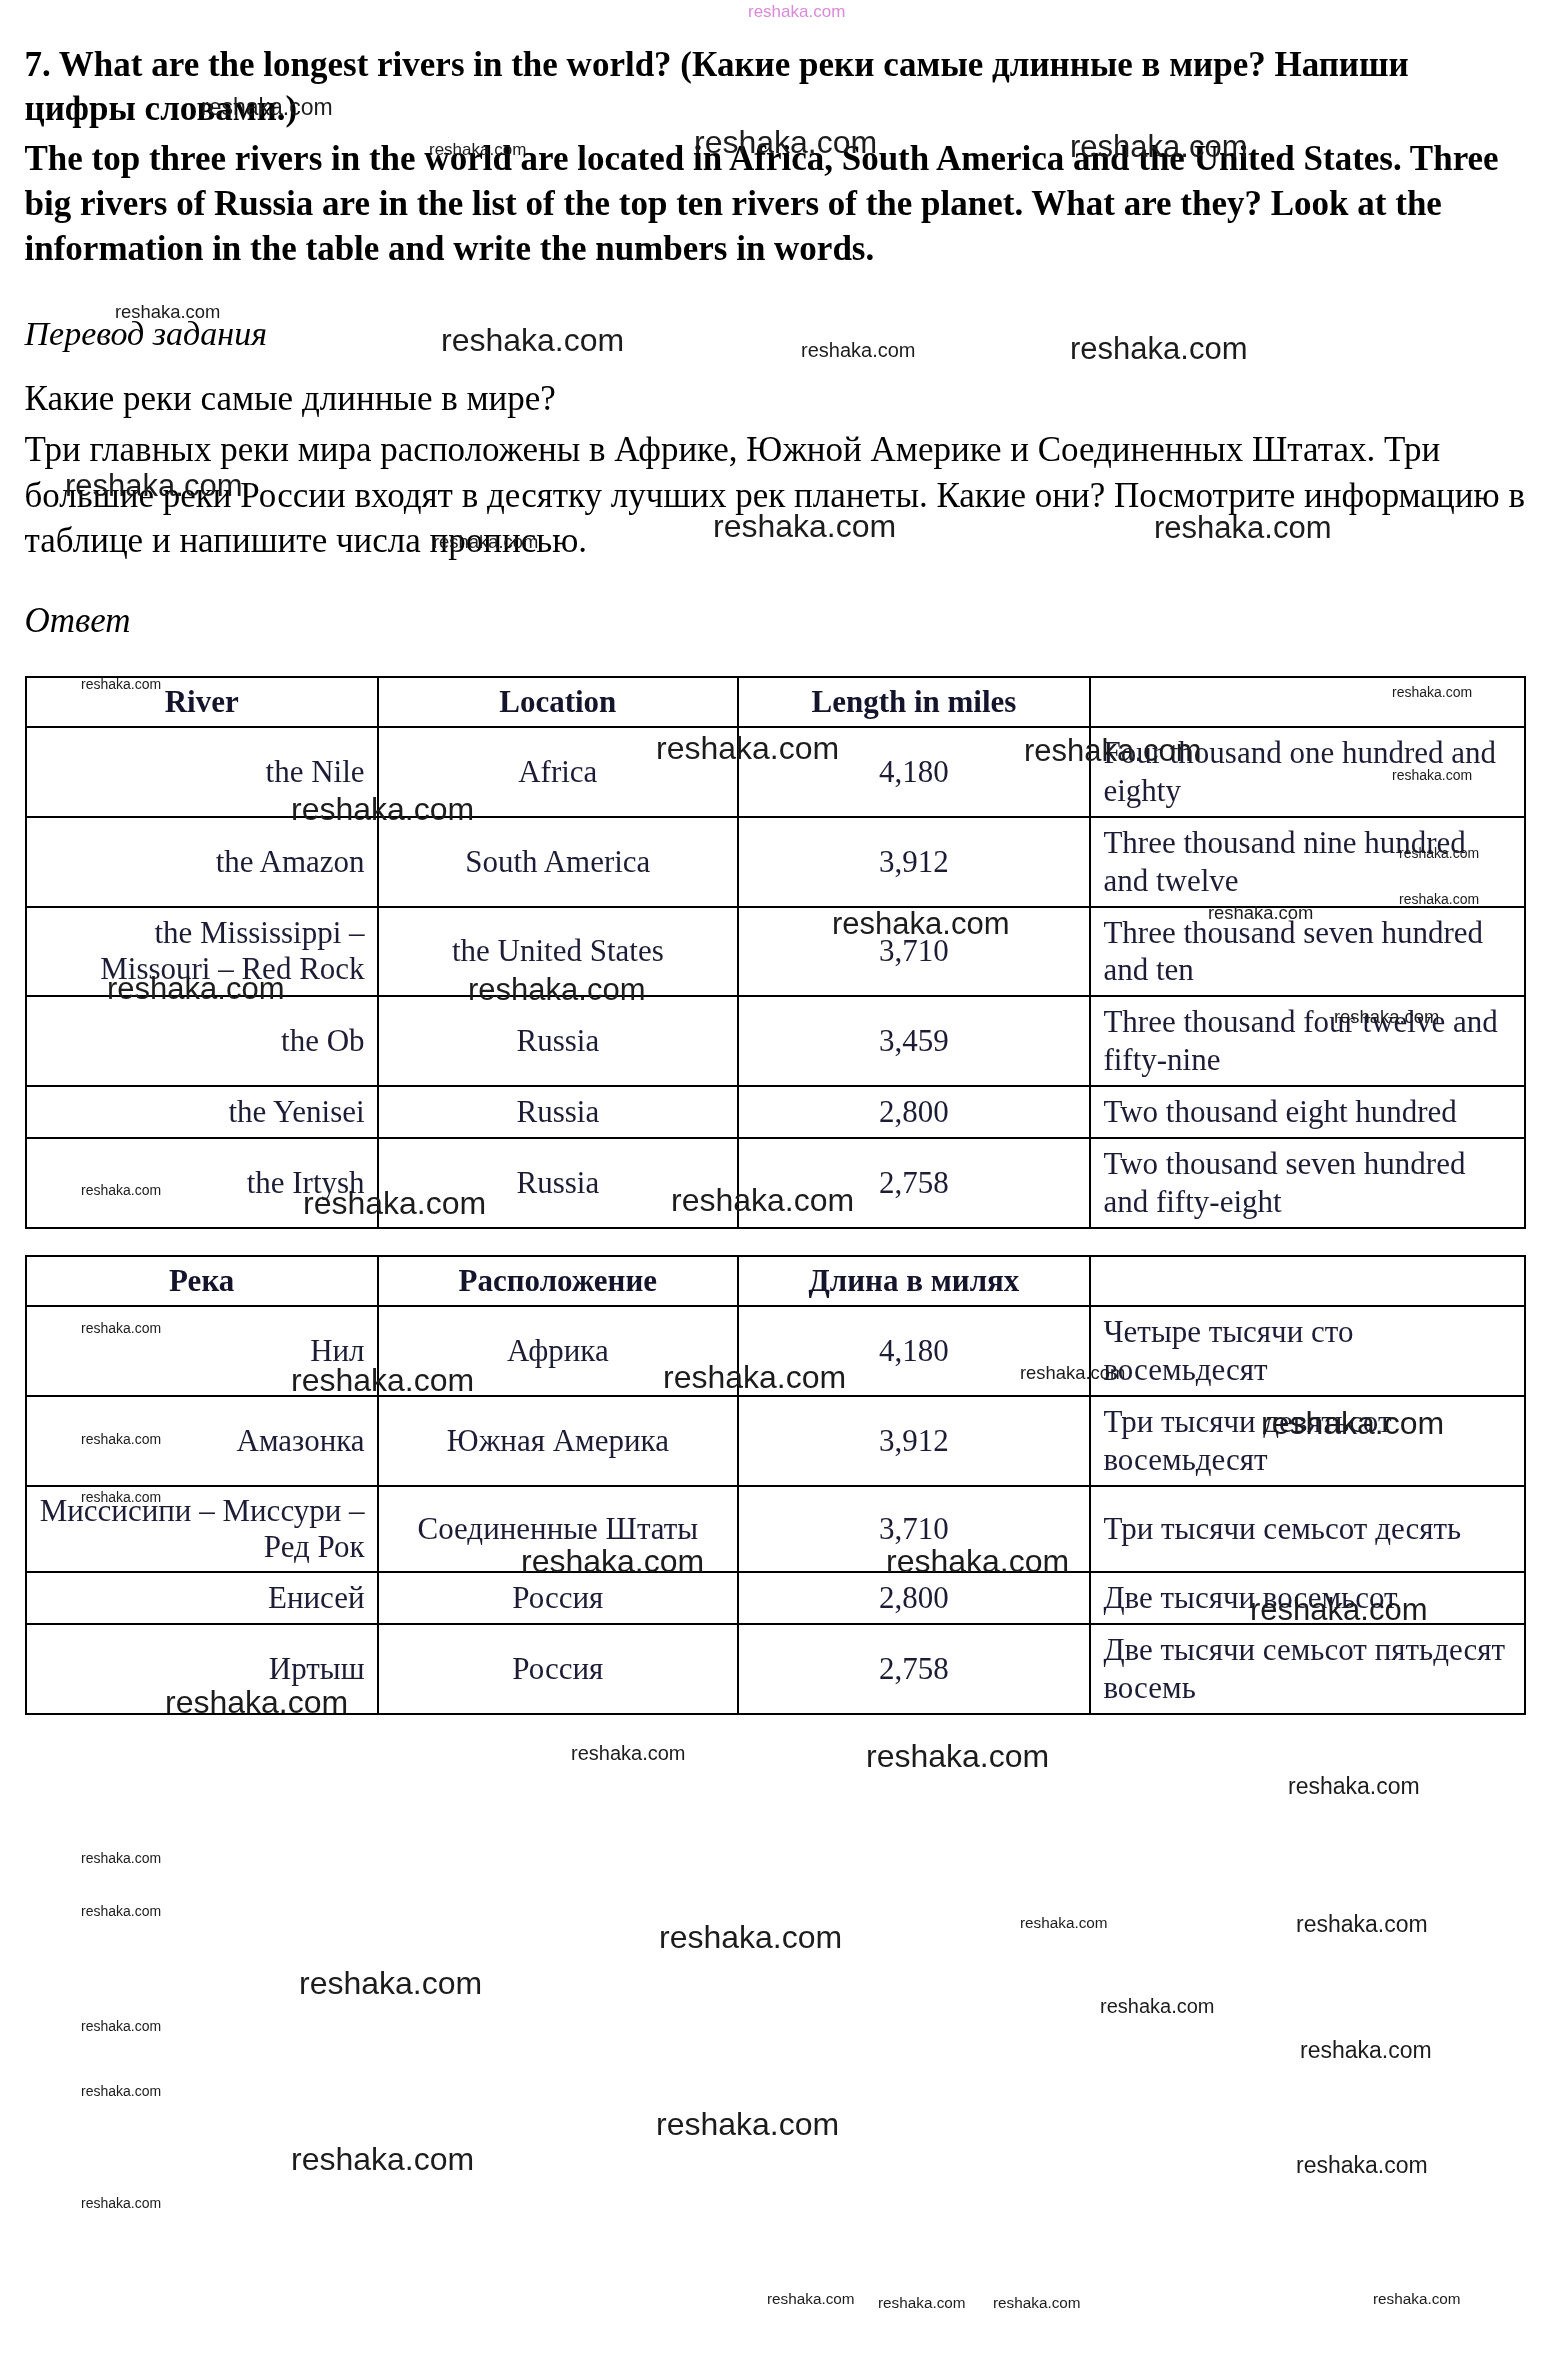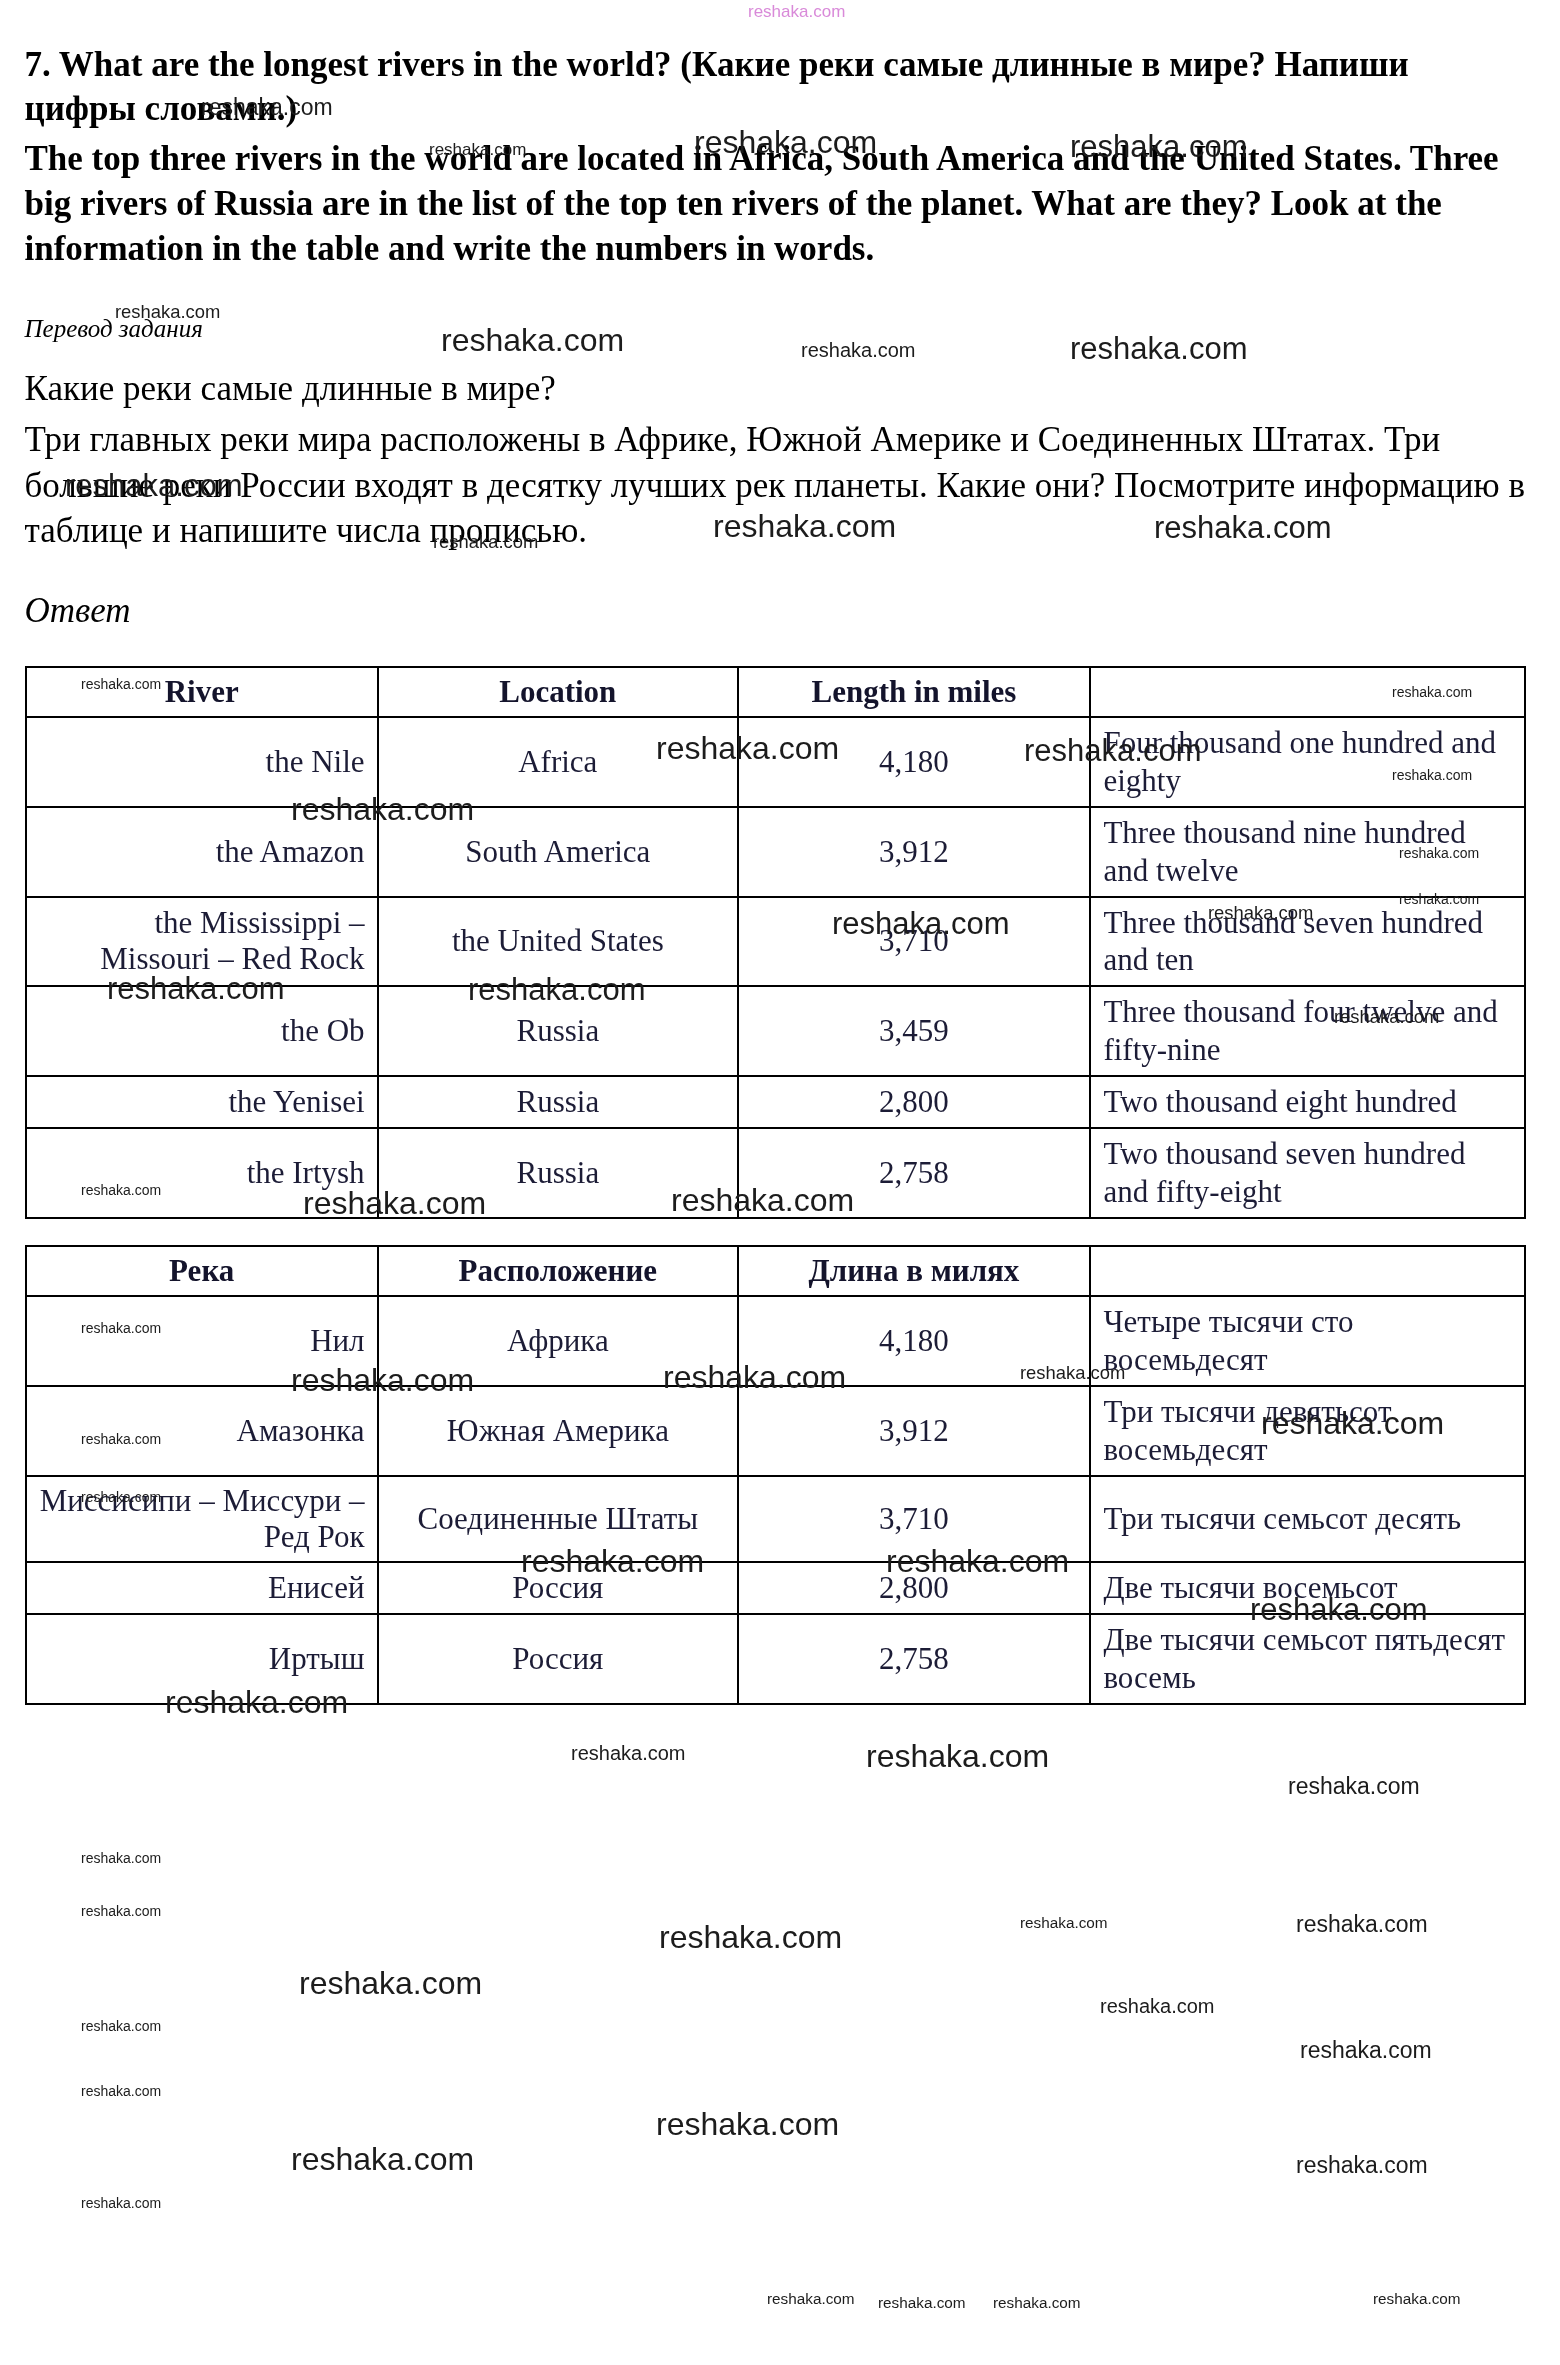--- a/index.html
+++ b/index.html
@@ -9,21 +9,21 @@
     font-family:"Liberation Serif", serif;
   }
   .page{position:relative;padding:23px 34px 0 24.5px;}
   .title{
     font-size:35px;font-weight:bold;line-height:1.26;margin:20px 0 6.1px 0;
   }
   .task-text{
     font-size:35px;font-weight:bold;line-height:1.28;margin:4.6px 0 0 0;
   }
   .section-ital{
-    font-size:25px;font-style:italic;margin:43px 0 23px 0;
+    font-size:34px;font-style:italic;margin:43px 0 23px 0;
   }
   .answer-ital{
     font-size:35px;font-style:italic;margin:37px 0 7.7px 0;
   }
   .ru-line{
     font-size:35px;line-height:1.3;margin:6.1px 0 0 0;
   }
   table{
     border-collapse:collapse;width:100%;
     font-size:31px;color:#1c1c36;table-layout:fixed;

